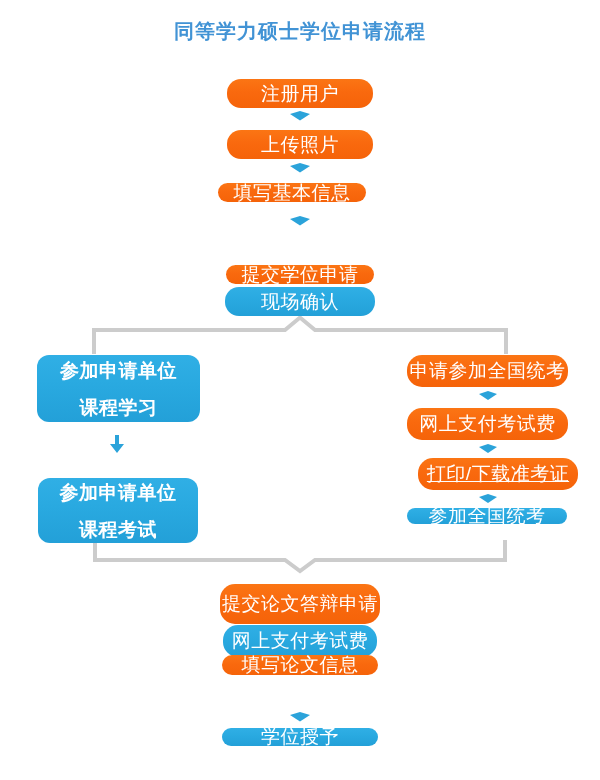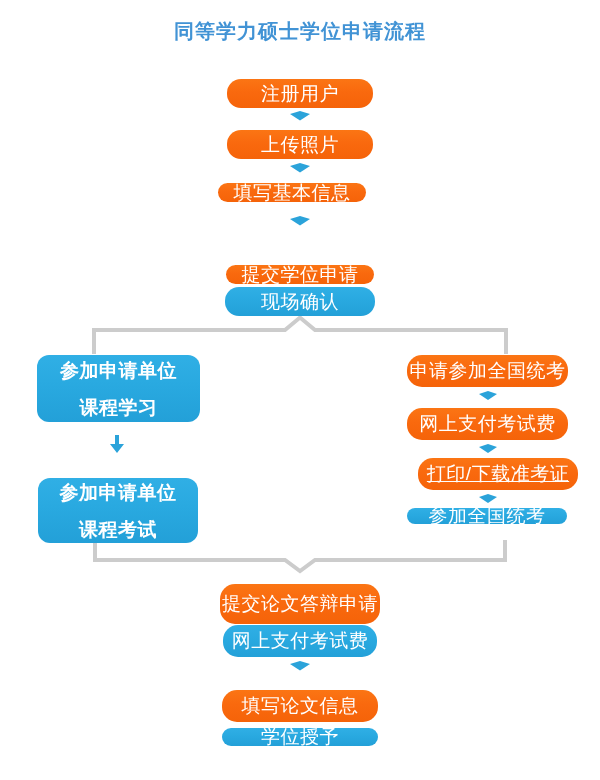--- a/index.html
+++ b/index.html
@@ -53,21 +53,21 @@
   .n-coursestudy{left:37px;top:355px;width:163px;height:67px;}
   .n-courseexam{left:38px;top:478px;width:160px;height:65px;}
   
   .n-applyexam{left:407px;top:355px;width:161px;height:32px;}
   .n-payfee{left:407px;top:408px;width:161px;height:32px;}
   .n-printticket{left:418px;top:458px;width:160px;height:32px;text-decoration:underline;}
   .n-nationalexam{left:407px;top:508px;width:160px;height:16px;}
   
   .n-thesisapply{left:220px;top:584px;width:160px;height:40px;}
   .n-thesisdefense{left:223px;top:625px;width:154px;height:32px;}
-  .n-thesisinfo{left:222px;top:690px;width:156px;height:32px;}
+  .n-thesisinfo{left:222px;top:655px;width:156px;height:20px;}
   .n-degree{left:222px;top:728px;width:156px;height:18px;}
 </style>
 </head>
 <body>
 
 <div class="canvas">
 
   <div class="title">同等学力硕士学位申请流程</div>
 
   <svg class="connector-layer" width="600" height="780" viewBox="0 0 600 780" xmlns="http://www.w3.org/2000/svg">

